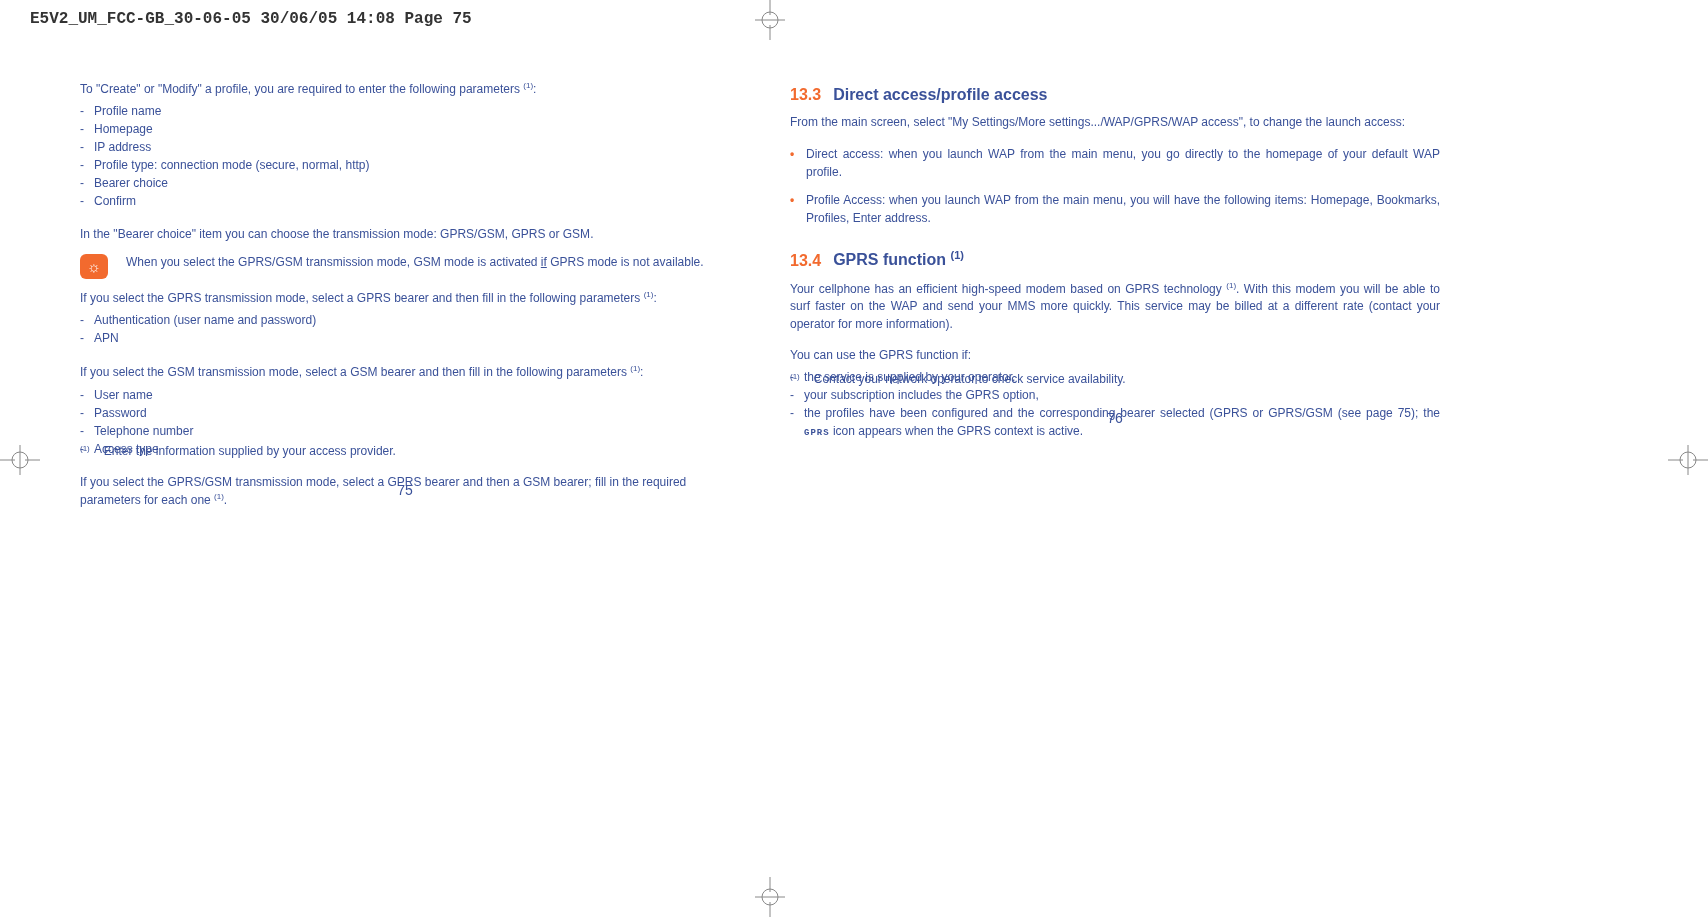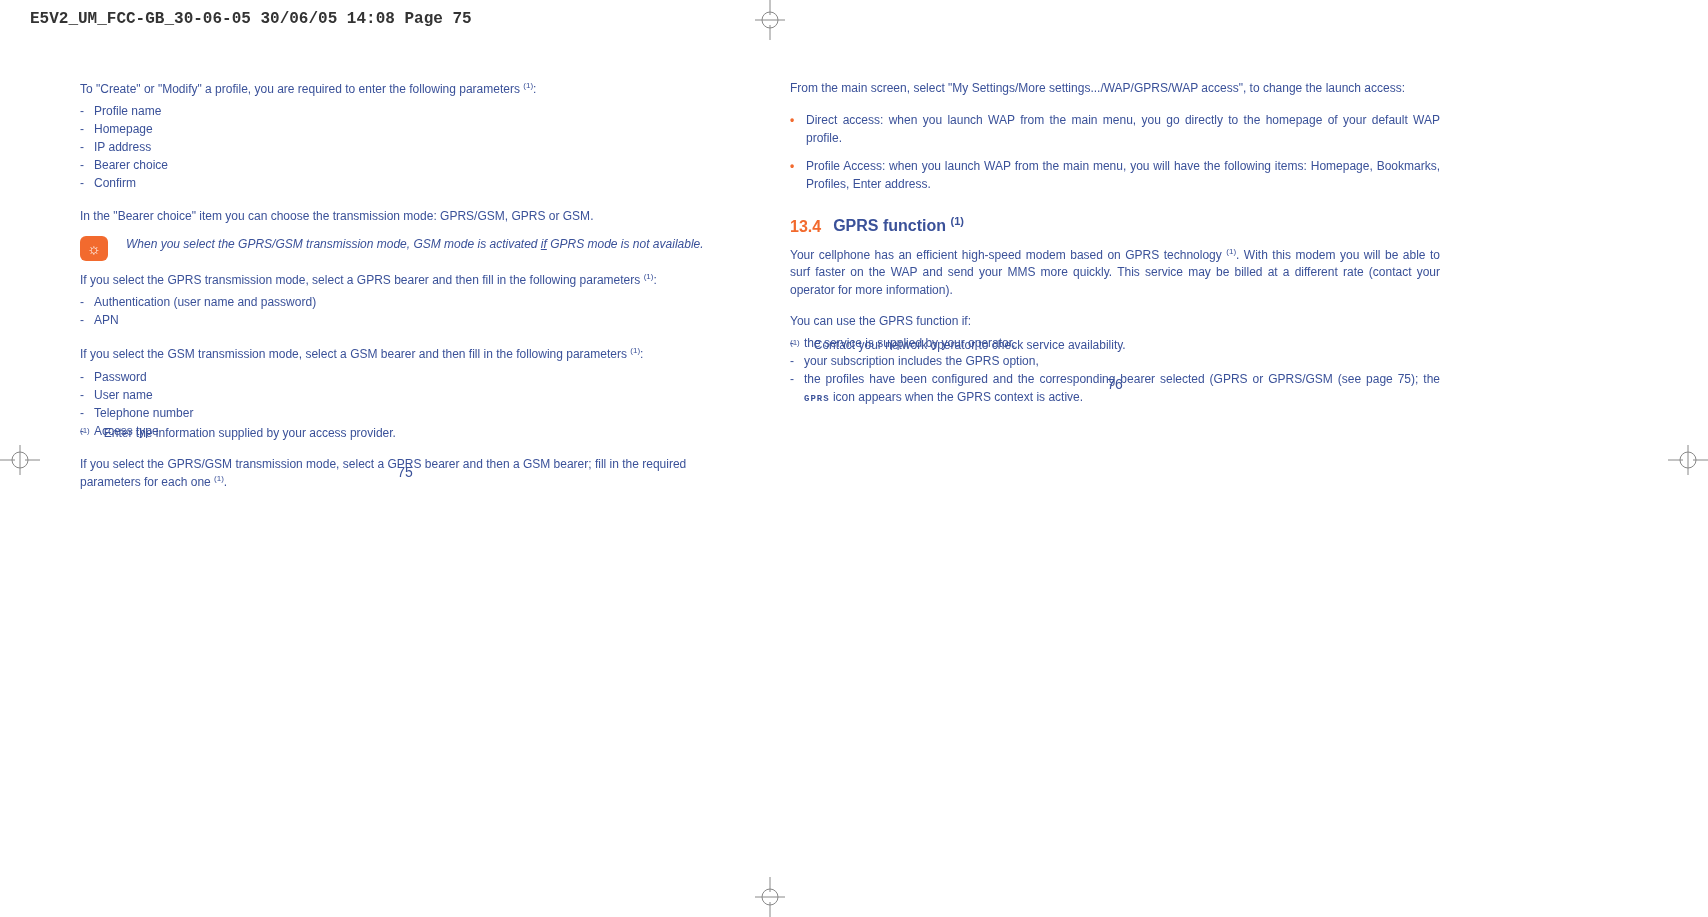--- a/index.html
+++ b/index.html
@@ -65,21 +65,21 @@
   .bullet-item::before { content: "•"; position: absolute; left: -16px; color: #f26a2e; font-weight: bold; }
   .bold { font-weight: normal; }
   .tip-row { display: flex; align-items: flex-start; margin: 10px 0; }
   .tip-icon {
     width: 28px; height: 25px;
     background: #f26a2e;
     border-radius: 6px;
     display:flex;align-items:center;justify-content:center;
     color:#fff;font-size:15px;flex-shrink:0;margin-right:18px;
   }
-  .tip-text { font-style: italic; line-height:1.4; }
+  .tip-text { line-height:1.4; }
   .section-heading {
     font-size: 16px;
     font-weight: bold;
     color: #3a5199;
     margin: 6px 0 10px 0;
   }
   .section-heading .num { color: #f26a2e; margin-right: 12px; }
   .sup { font-size: 8px; vertical-align: super; }
   .footnote {
     position: absolute;
@@ -139,20 +139,21 @@
 </div>
 
 <div class="page page-left">
 
   <div class="para">
     <span>To "</span><span class="bold">Create</span><span>" or "</span><span class="bold">Modify</span><span>" a profile, you are required to enter the following parameters </span><span class="sup">(1)</span><span>:</span>
   </div>
   <div class="list-item">Profile name</div>
   <div class="list-item">Homepage</div>
   <div class="list-item">IP address</div>
+  <div class="list-item">Profile type: connection mode (secure, normal, http)</div>
   <div class="list-item">Bearer choice</div>
   <div class="list-item">Confirm</div>
 
   <div class="bgap"></div>
   <div class="para">
     <span>In the "</span><span class="bold">Bearer choice</span><span>" item you can choose the transmission mode: </span><span class="bold">GPRS/GSM</span><span>, </span><span class="bold">GPRS</span><span> or </span><span class="bold">GSM</span><span>.</span>
   </div>
 
   <div class="tip-row">
     <div class="tip-icon">☼</div>
@@ -164,39 +165,42 @@
   <div class="para" style="text-align:justify;">
     <span>If you select the </span><span class="bold">GPRS</span><span> transmission mode, select a GPRS bearer and then fill in the following parameters </span><span class="sup">(1)</span><span>:</span>
   </div>
   <div class="list-item">Authentication (user name and password)</div>
   <div class="list-item">APN</div>
 
   <div class="bgap"></div>
   <div class="para">
     <span>If you select the </span><span class="bold">GSM</span><span> transmission mode, select a GSM bearer and then fill in the following parameters </span><span class="sup">(1)</span><span>:</span>
   </div>
+  <div class="list-item">User name</div>
   <div class="list-item">Password</div>
-  <div class="list-item">User name</div>
   <div class="list-item">Telephone number</div>
   <div class="list-item">Access type</div>
 
   <div class="bgap"></div>
   <div class="para">
     <span>If you select the </span><span class="bold">GPRS/GSM</span><span> transmission mode, select a GPRS bearer and then a GSM bearer; fill in the required parameters for each one </span><span class="sup">(1)</span><span>.</span>
   </div>
 
   <div class="footnote">
     <span class="fmark">(1)</span>
     <span>Enter the information supplied by your access provider.</span>
   </div>
   <div class="page-num">75</div>
 </div>
 
 <div class="page page-right">
 
+  <div class="section-heading">
+    <span class="num">13.3</span><span>Direct access/profile access</span>
+  </div>
   <div class="para">
     <span>From the main screen, select "</span><span class="bold">My Settings/More settings.../WAP/GPRS/WAP access</span><span>", to change the launch access:</span>
   </div>
   <div class="gap"></div>
   <div class="bullet-item" style="text-align:justify;">
     <span class="bold">Direct access:</span><span> when you launch WAP from the main menu, you go directly to the homepage of your default WAP profile.</span>
   </div>
   <div class="gap"></div>
   <div class="bullet-item" style="text-align:justify;">
     <span class="bold">Profile Access</span><span>: when you launch WAP from the main menu, you will have the following items: Homepage, Bookmarks, Profiles, Enter address.</span>

